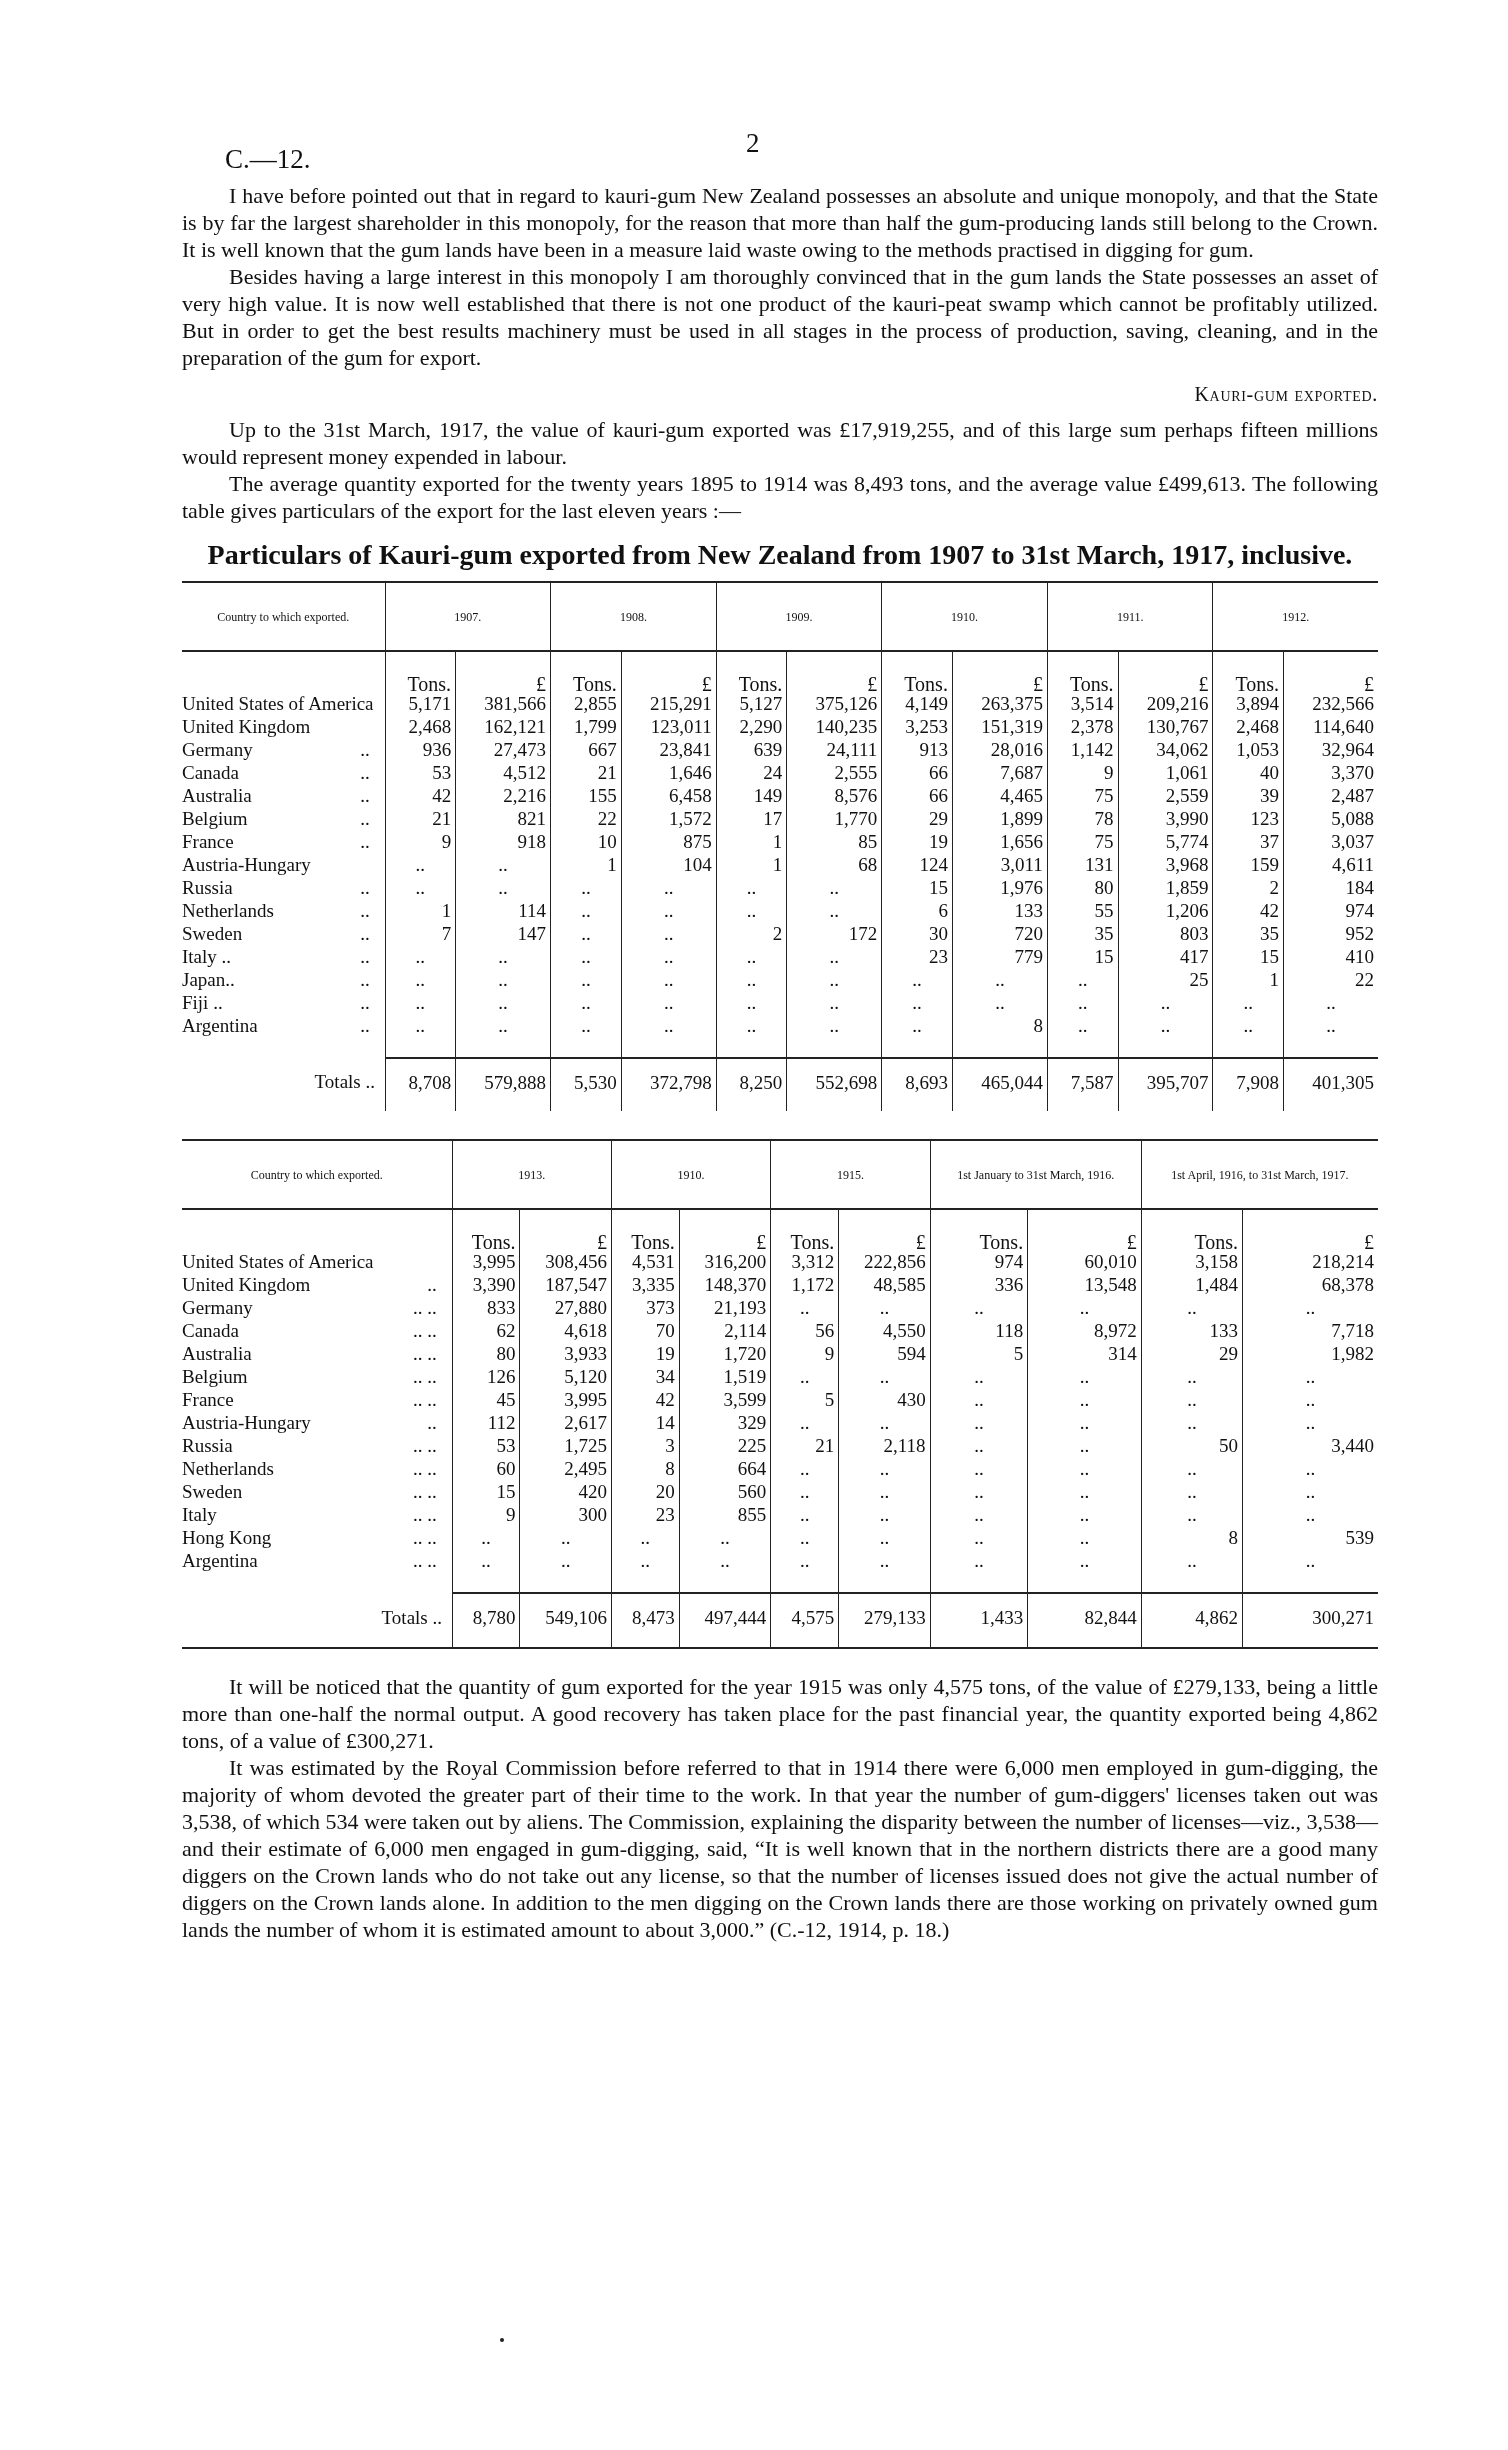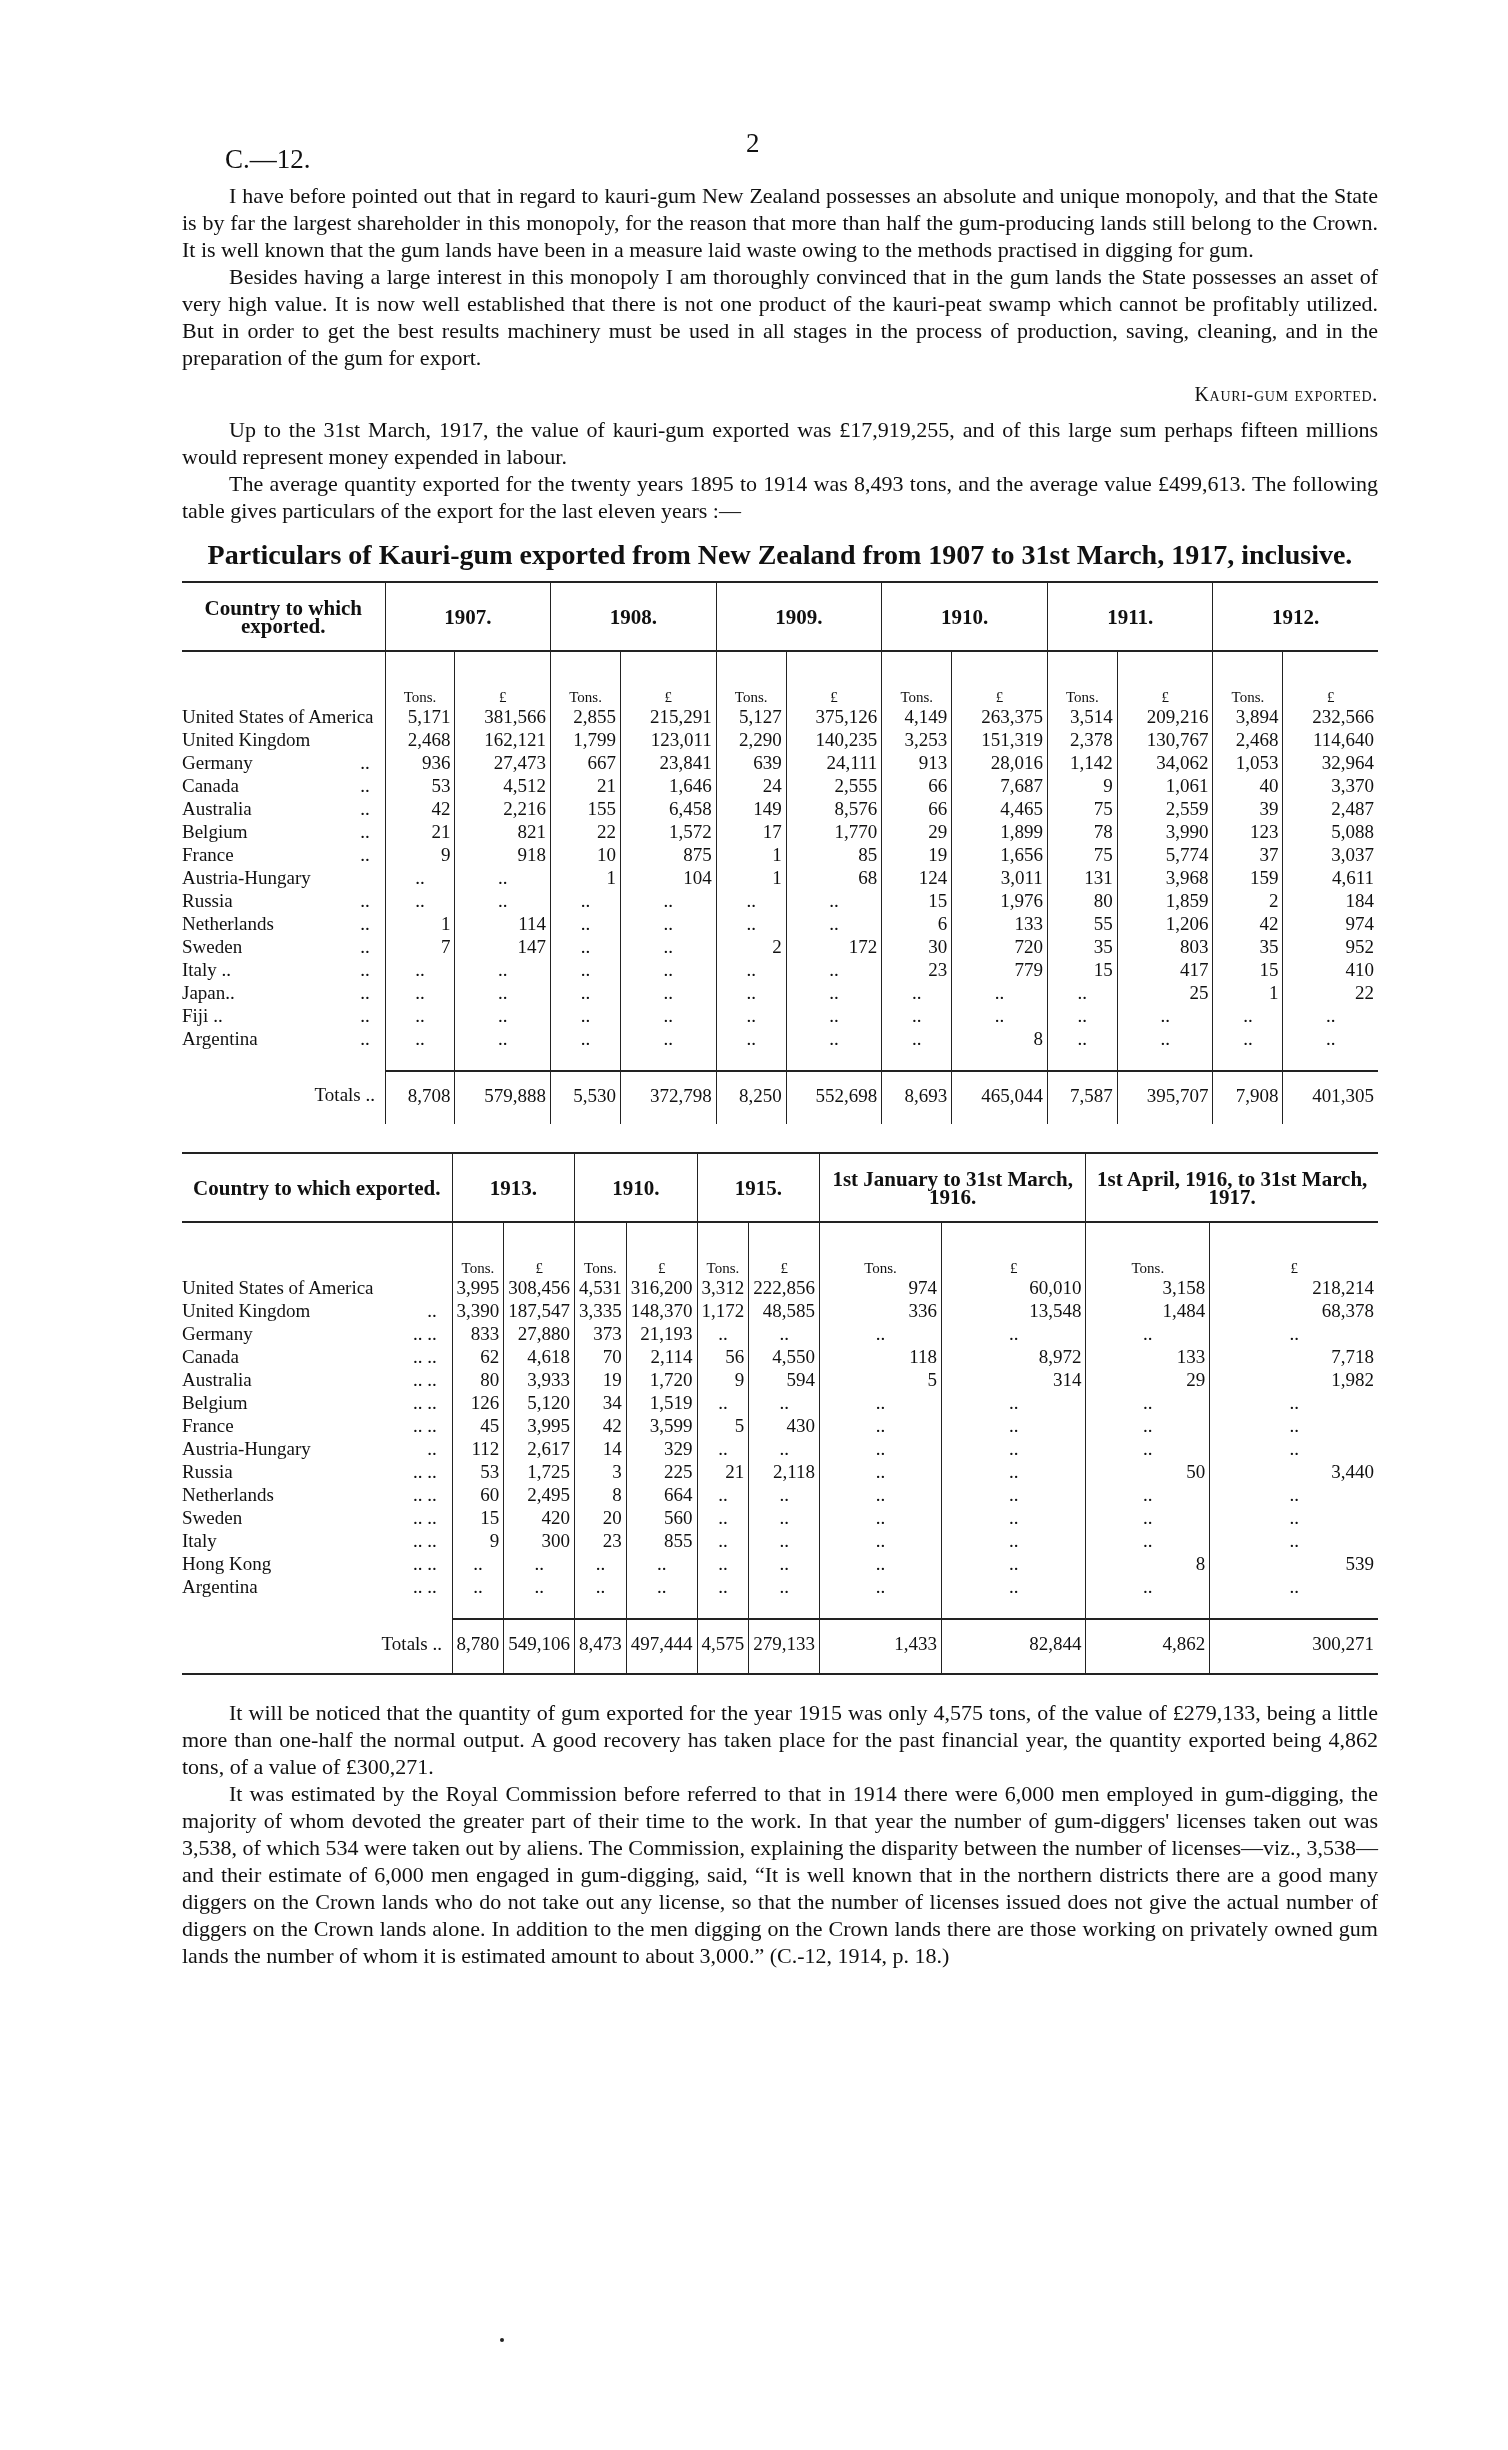--- a/index.html
+++ b/index.html
@@ -6,28 +6,28 @@
   body { width: 1508px; height: 2450px; position: relative; color: #111; font-family: "Liberation Serif", "DejaVu Serif", serif; }
   .page { position: absolute; left: 182px; top: 128px; width: 1196px; }
   .header { position: relative; height: 54px; font-size: 27px; }
   .header .ref { position: absolute; left: 0; top: 16px; margin-left: 43px; }
   .header .pno { position: absolute; left: 564px; top: 0; }
   p { margin: 0; font-size: 22px; line-height: 27px; text-align: justify; }
   p.indent { text-indent: 47px; }
   .section-head { text-align: right; font-size: 20px; font-variant: small-caps; letter-spacing: 0.7px; margin: 12px 0 9.5px 0; }
   .caption { text-align: center; font-size: 28px; font-weight: bold; margin: 15px 0 10.8px 0; }
   table.exp { width: 100%; border-collapse: collapse; font-size: 19px; }
-  table.exp th { font-weight: bold; font-size: 21px; line-height: 18px; padding: 6.8px 2.7px; border-left: 1.4px solid #222; text-align: center; margin-top: 44px; }
+  table.exp th { font-weight: normal; font-size: 12px; line-height: 18px; padding: 6.8px 2.7px; border-left: 1.4px solid #222; text-align: center; margin-top: 44px; }
   table.exp thead tr.years th { height: 53px; }
   table.exp thead { border-top: 2.7px double #222; border-bottom: 2.7px double #222; }
   table.exp th:first-child { border-left: none; }
   table.exp td { padding: 0 4px; text-align: right; border-left: 1.4px solid #222; line-height: 23px; white-space: nowrap; }
   table.exp td.country { text-align: left; border-left: none; padding-left: 0; }
   table.exp td.country .dots { float: right; padding-right: 10.8px; }
-  table.exp tr.units td { text-align: center; font-size: 15px; line-height: 16px; padding-top: 37px; }
+  table.exp tr.units td { font-size: 20px; line-height: 16px; padding-top: 24px; }
   table.exp tr.spacer td { height: 20px; }
   table.exp tr.totals td { border-top: 2.7px double #222; padding-top: 12px; padding-bottom: 17.6px; }
   table.exp tr.totals td.country { border-top: none; text-align: right; padding-right: 9.5px; }
   .dotcell { text-align: center !important; }
   .t1 { margin-top: 0; }
   .t2 { margin-top: 28px; border-bottom: 2px solid #222; }
   .after-table { margin-top: 24px; }
   .foot-dot { position: absolute; left: 500px; top: 2338px; width: 4px; height: 4px; background: #222; border-radius: 50%; }
 </style>
 </head>

